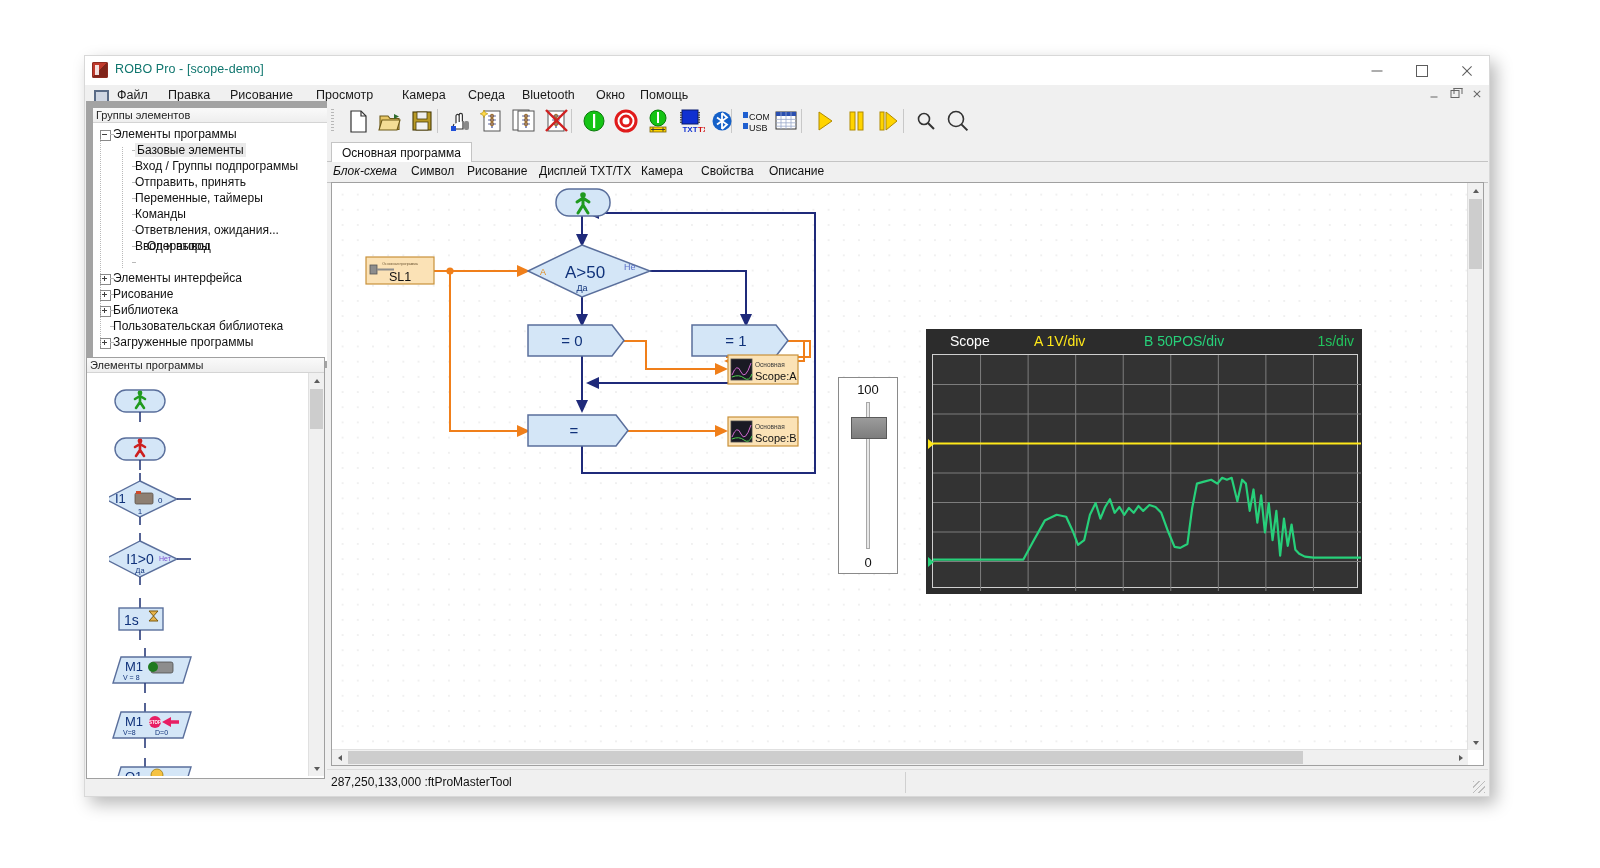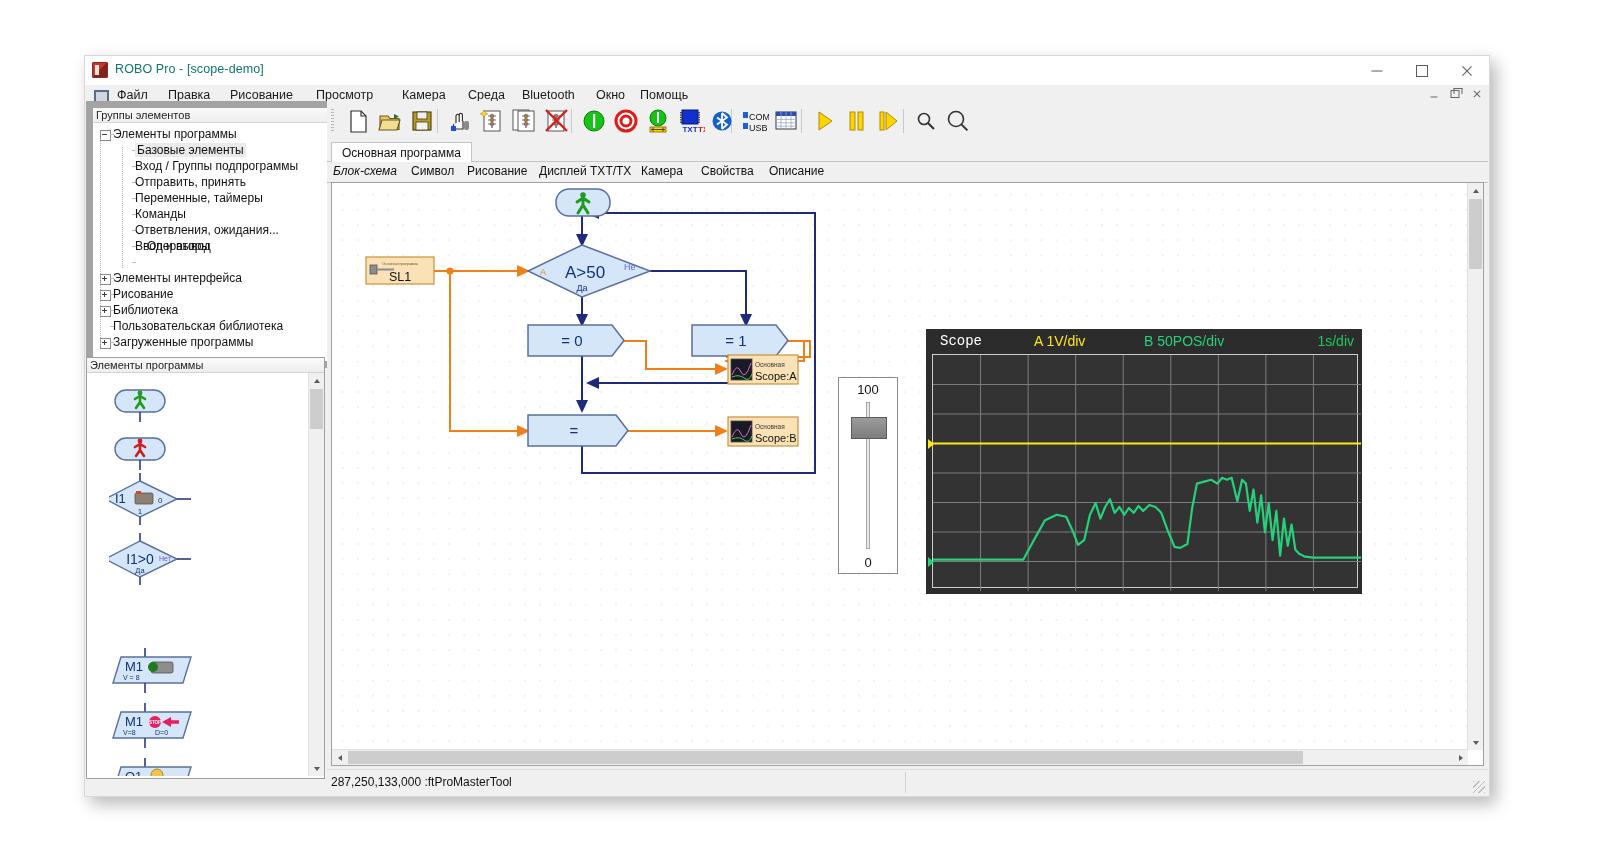--- a/index.html
+++ b/index.html
@@ -238,20 +238,27 @@
             <line x1="31" y1="44" x2="31" y2="52" stroke="#2a3c7a" stroke-width="1.6"></line>
           </svg></div>
         <div class="palette-item" style="top: 160px;"><svg width="110" height="52" viewBox="0 0 110 52">
             <line x1="31" y1="0" x2="31" y2="8" stroke="#2a3c7a" stroke-width="1.6"></line>
             <path d="M31 8 L68 26 L31 44 L-4 26 Z" fill="#d4e6f7" stroke="#5a6f9c" stroke-width="1.4"></path>
             <text x="31" y="31" font-size="14" font-family="Liberation Sans" fill="#10327a" text-anchor="middle">I1&gt;0</text>
             <text x="50" y="28" font-size="7" font-family="Liberation Sans" fill="#7b4fd0" text-anchor="start">Нет</text>
             <text x="31" y="40" font-size="7.5" font-family="Liberation Sans" fill="#10327a" text-anchor="middle">Да</text>
             <line x1="68" y1="26" x2="82" y2="26" stroke="#2a3c7a" stroke-width="1.6"></line>
             <line x1="31" y1="44" x2="31" y2="52" stroke="#2a3c7a" stroke-width="1.6"></line>
+          </svg></div>
+        <div class="palette-item" style="top: 225px;"><svg width="110" height="52" viewBox="0 0 110 52">
+            <line x1="31" y1="0" x2="31" y2="10" stroke="#2a3c7a" stroke-width="1.6"></line>
+            <rect x="10" y="10" width="44" height="22" fill="#d4e6f7" stroke="#5a6f9c" stroke-width="1.4"></rect>
+            <text x="15" y="27" font-size="14" font-family="Liberation Sans" fill="#10327a" text-anchor="start">1s</text>
+            <path d="M40 13 h9 l-4.5 5 l4.5 5 h-9 l4.5 -5 z" fill="#e8b34a" stroke="#7a5a10" stroke-width="1"></path>
+            <line x1="31" y1="32" x2="31" y2="42" stroke="#2a3c7a" stroke-width="1.6"></line>
           </svg></div>
         <div class="palette-item" style="top: 275px;"><svg width="110" height="52" viewBox="0 0 110 52">
             <line x1="36" y1="0" x2="36" y2="9" stroke="#2a3c7a" stroke-width="1.6"></line>
             <path d="M12 9 H82 L74 35 H4 Z" fill="#d4e6f7" stroke="#5a6f9c" stroke-width="1.4"></path>
             <text x="16" y="23" font-size="13" font-family="Liberation Sans" fill="#10327a" text-anchor="start">M1</text>
             <text x="14" y="32" font-size="7" font-family="Liberation Sans" fill="#10327a" text-anchor="start">V = 8</text>
             <rect x="42" y="14" width="22" height="11" rx="2" fill="#8d8d8d" stroke="#4f4f4f" stroke-width="0.8"></rect>
             <circle cx="44" cy="19" r="5" fill="#1f7a1f"></circle>
             <line x1="36" y1="35" x2="36" y2="45" stroke="#2a3c7a" stroke-width="1.6"></line>
           </svg></div>
@@ -488,21 +495,21 @@
             <text x="423" y="259" font-size="11" font-family="Liberation Sans" fill="#111" text-anchor="start">Scope:B</text>
           </svg>
           <div id="vslider" style="left: 506px; top: 194px;">
             <div class="sl-val" style="top: 4px;">100</div>
             <div class="track"></div>
             <div class="knob" style="top: 39.24px;"></div>
             <div class="sl-val" style="bottom: 3px;">0</div>
           </div>
           <div id="scope" style="left: 592px; top: 144px;">
             <div id="scope-head">
-              <div class="sc-h" style="left: 14px; color: rgb(255, 255, 255); font-family: Liberation Mono, monospace;">Scope</div>
+              <div class="sc-h" style="left: 24px; color: rgb(255, 255, 255);">Scope</div>
               <div class="sc-h" style="left: 108px; color: rgb(255, 232, 26);">A 1V/div</div>
               <div class="sc-h" style="left: 218px; color: rgb(39, 208, 122);">B 50POS/div</div>
               <div class="sc-h" style="left: auto; color: #22c55e; right: 8px;">1s/div</div>
             </div>
             <div id="scope-grid">
               <svg width="428" height="236" viewBox="0 0 428 236" style="position:absolute;left:0;top:0;">
                 <line x1="47.55555555555556" y1="0" x2="47.55555555555556" y2="236" stroke="#7d7d7d" stroke-width="1"></line>
                 <line x1="95.11111111111111" y1="0" x2="95.11111111111111" y2="236" stroke="#7d7d7d" stroke-width="1"></line>
                 <line x1="142.66666666666669" y1="0" x2="142.66666666666669" y2="236" stroke="#7d7d7d" stroke-width="1"></line>
                 <line x1="190.22222222222223" y1="0" x2="190.22222222222223" y2="236" stroke="#7d7d7d" stroke-width="1"></line>

